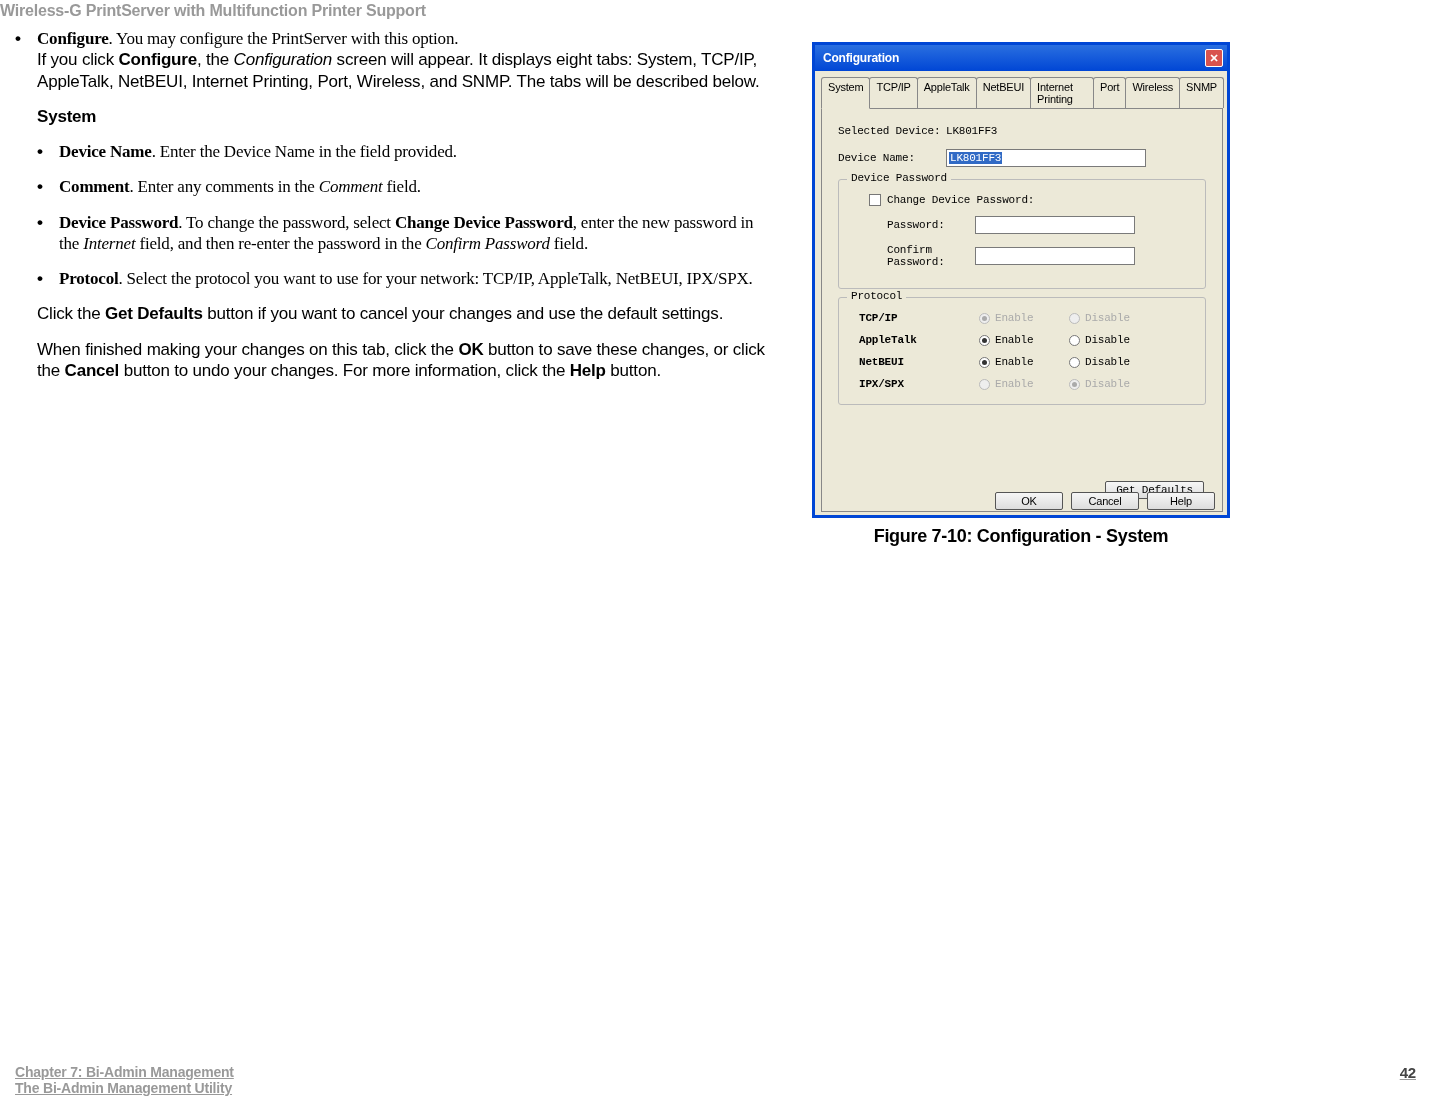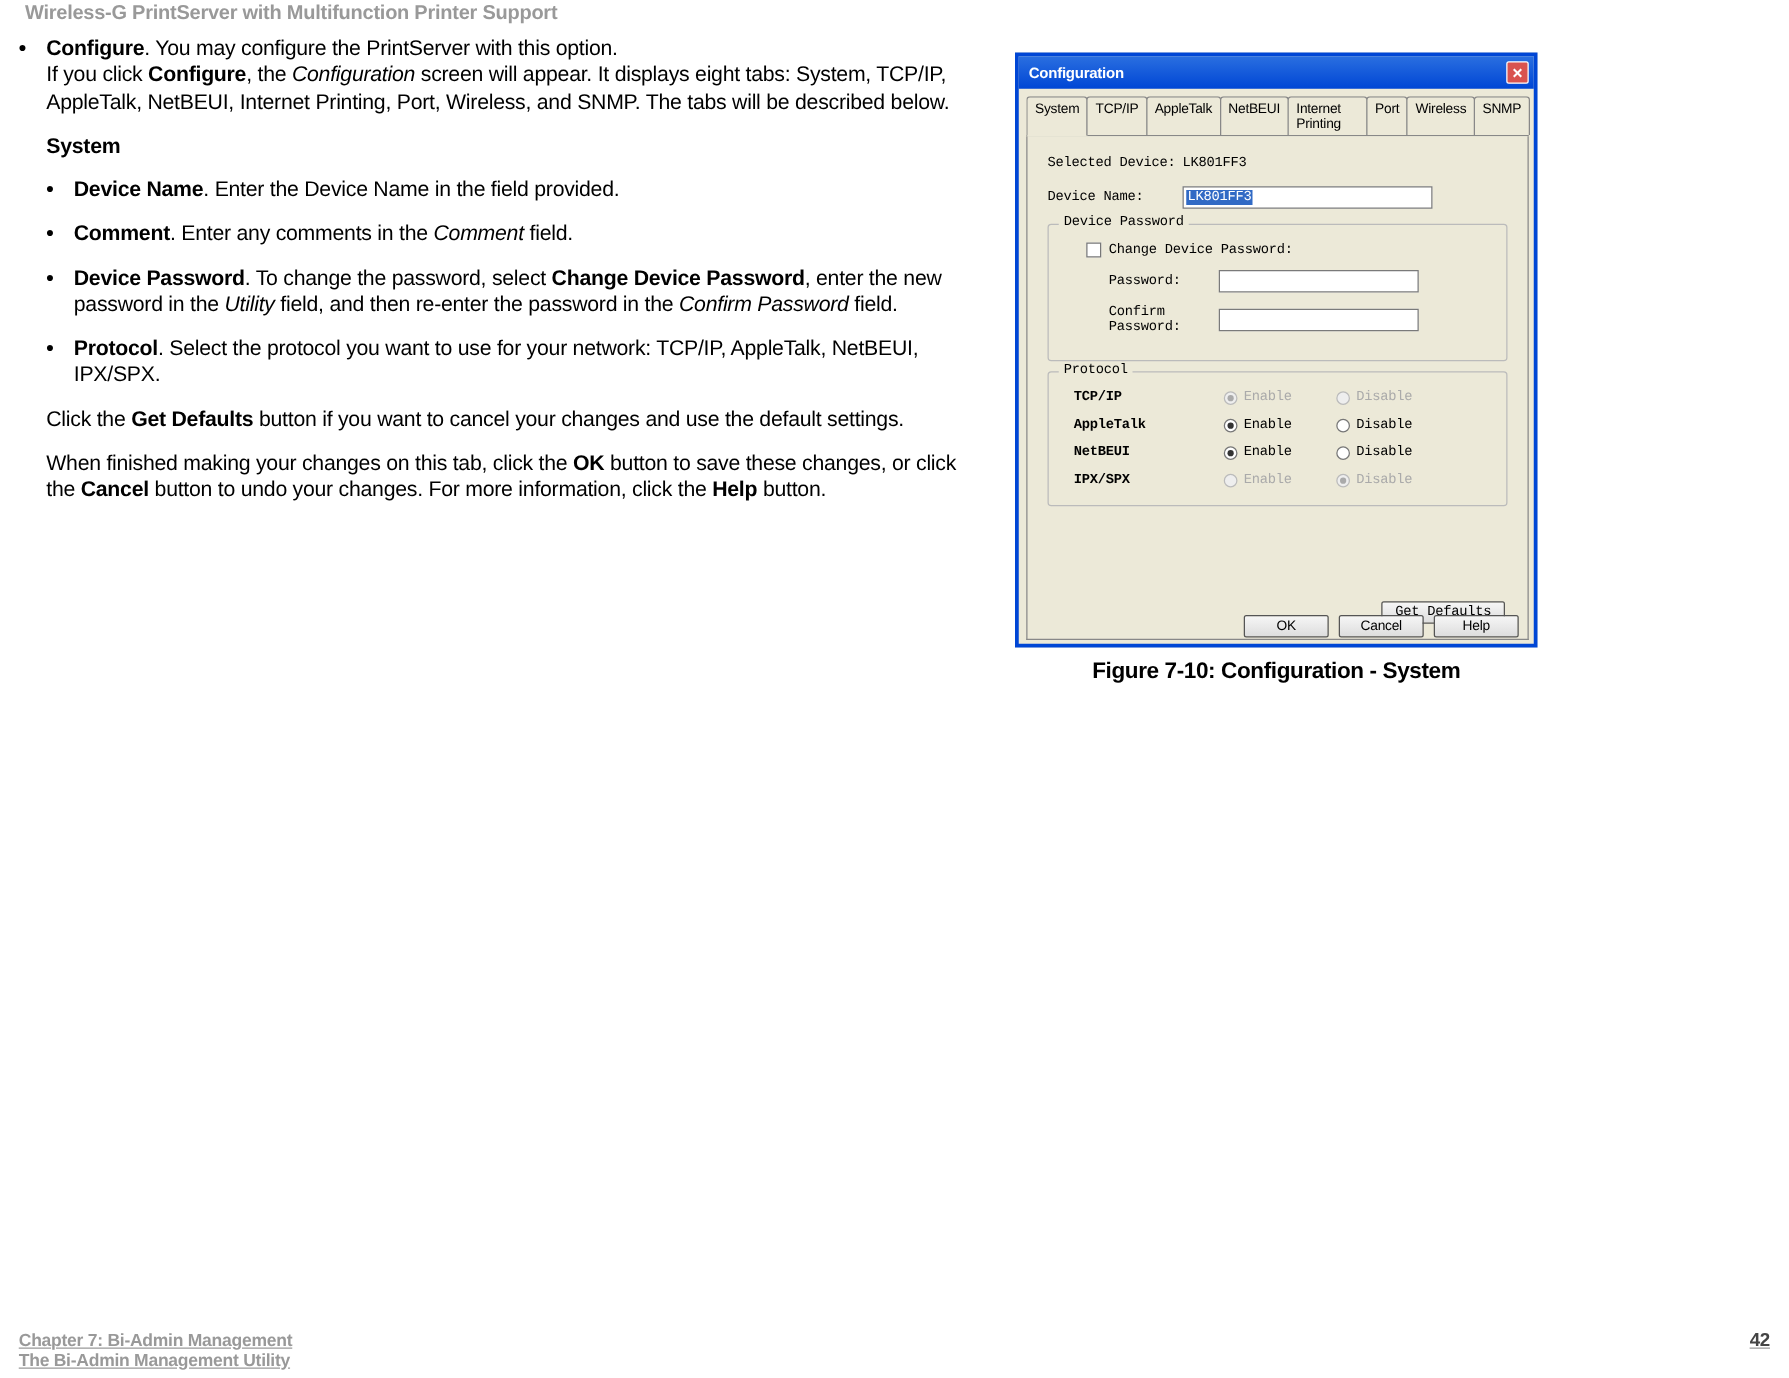--- a/index.html
+++ b/index.html
@@ -8,38 +8,38 @@
     height: 1102px;
     font-family: Arial, Helvetica, sans-serif;
     background: #fff;
     position: relative;
     color: #000;
     letter-spacing: -0.2px;
   }
   .doc-header {
     position: absolute;
     top: 2px;
-    left: 20px;
+    left: 0;
     font-size: 16px;
     font-weight: bold;
     color: #999;
   }
   .main-text {
     position: absolute;
     top: 28px;
     left: 15px;
     width: 760px;
     font-size: 17px;
     line-height: 1.25;
   }
   .main-text > ul { list-style: none; }
   .main-text > ul > li { margin-bottom: 14px; }
   .bullet { display: flex; }
   .bullet .dot { width: 22px; font-weight: bold; flex-shrink:0; }
-  .bullet .content { flex: 1; }
+  .bullet .content { flex: 1; font-family: Liberation Serif, serif; }
   .para { margin-left: 22px; margin-bottom: 14px; }
   .sub-list { margin: 14px 0 0 22px; list-style: none; }
   .sub-list li { margin-bottom: 14px; }
   b { font-weight: bold; }
   i { font-style: italic; }
 
   
   .figure-wrap {
     position: absolute;
     top: 42px;
@@ -227,21 +227,21 @@
         </li>
         <li class="bullet">
           <div class="dot">•</div>
           <div class="content">
             <b>Comment</b><span>. Enter any comments in the </span><i>Comment</i><span> field.</span>
           </div>
         </li>
         <li class="bullet">
           <div class="dot">•</div>
           <div class="content">
-            <b>Device Password</b><span>. To change the password, select </span><b>Change Device Password</b><span>, enter the new password in the </span><i>Utility</i><span> field, and then re-enter the password in the </span><i>Confirm Password</i><span> field.</span>
+            <b>Device Password</b><span>. To change the password, select </span><b>Change Device Password</b><span>, enter the new password in the </span><i>Internet</i><span> field, and then re-enter the password in the </span><i>Confirm Password</i><span> field.</span>
           </div>
         </li>
         <li class="bullet">
           <div class="dot">•</div>
           <div class="content">
             <b>Protocol</b><span>. Select the protocol you want to use for your network: TCP/IP, AppleTalk, NetBEUI, IPX/SPX.</span>
           </div>
         </li>
       </ul>
 

